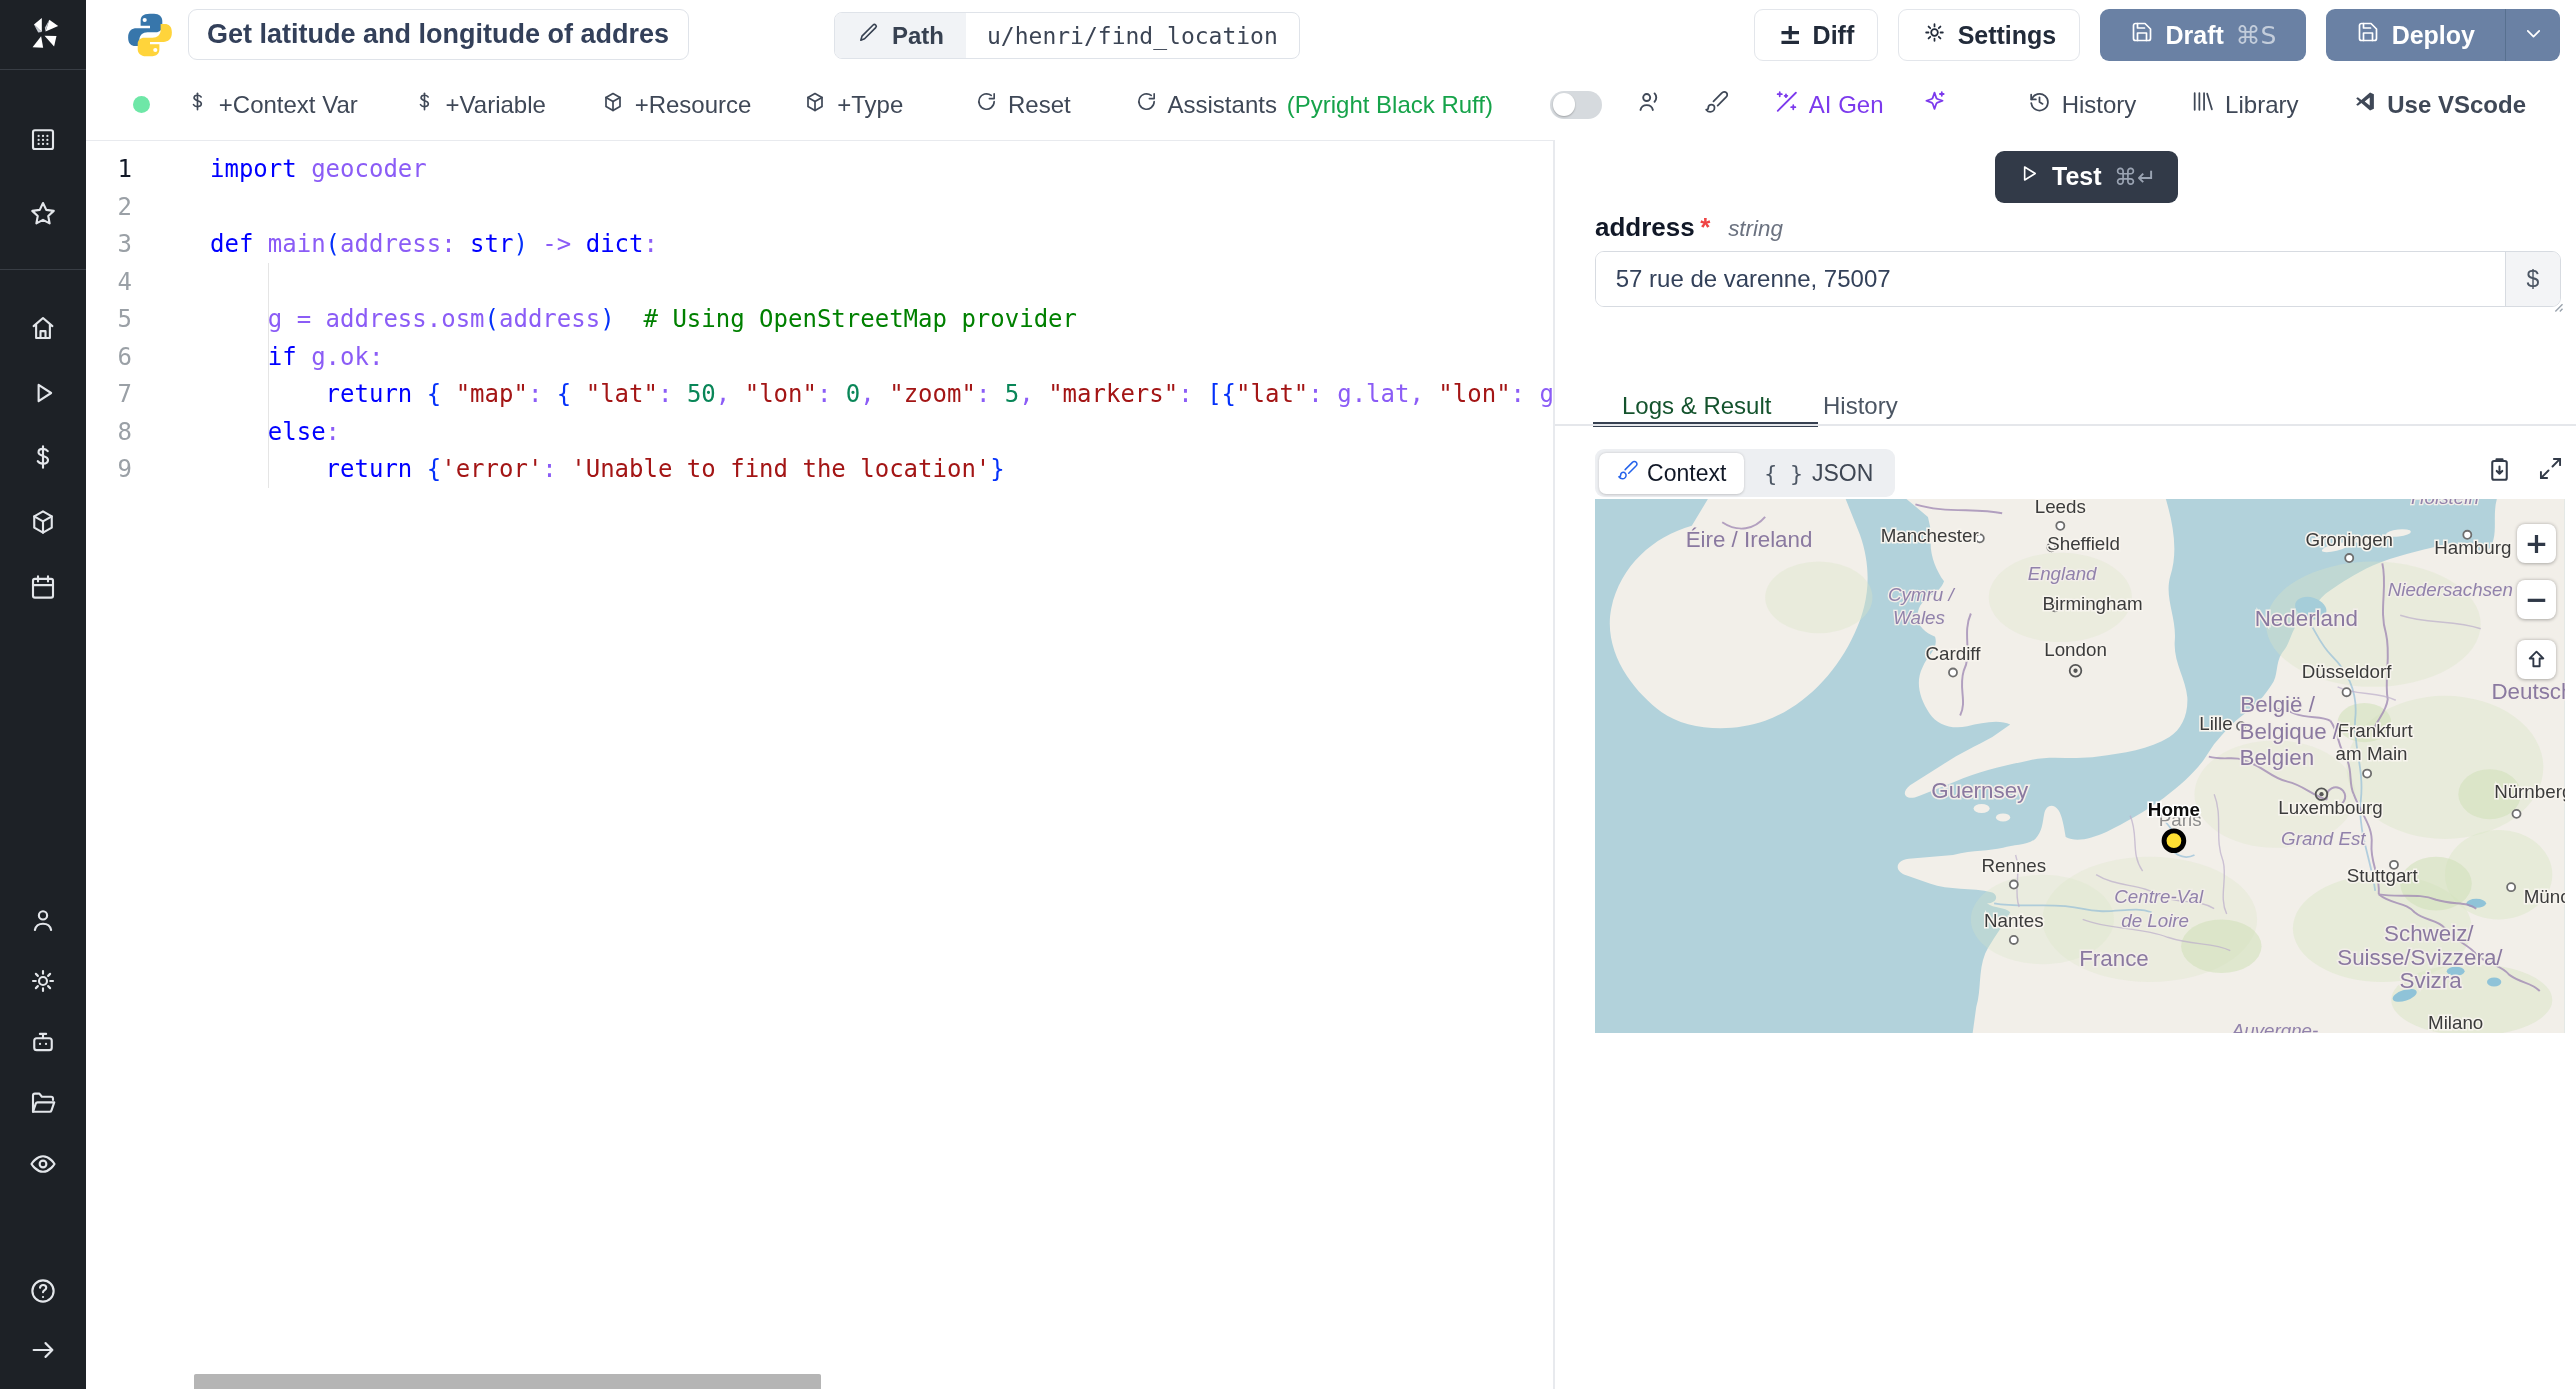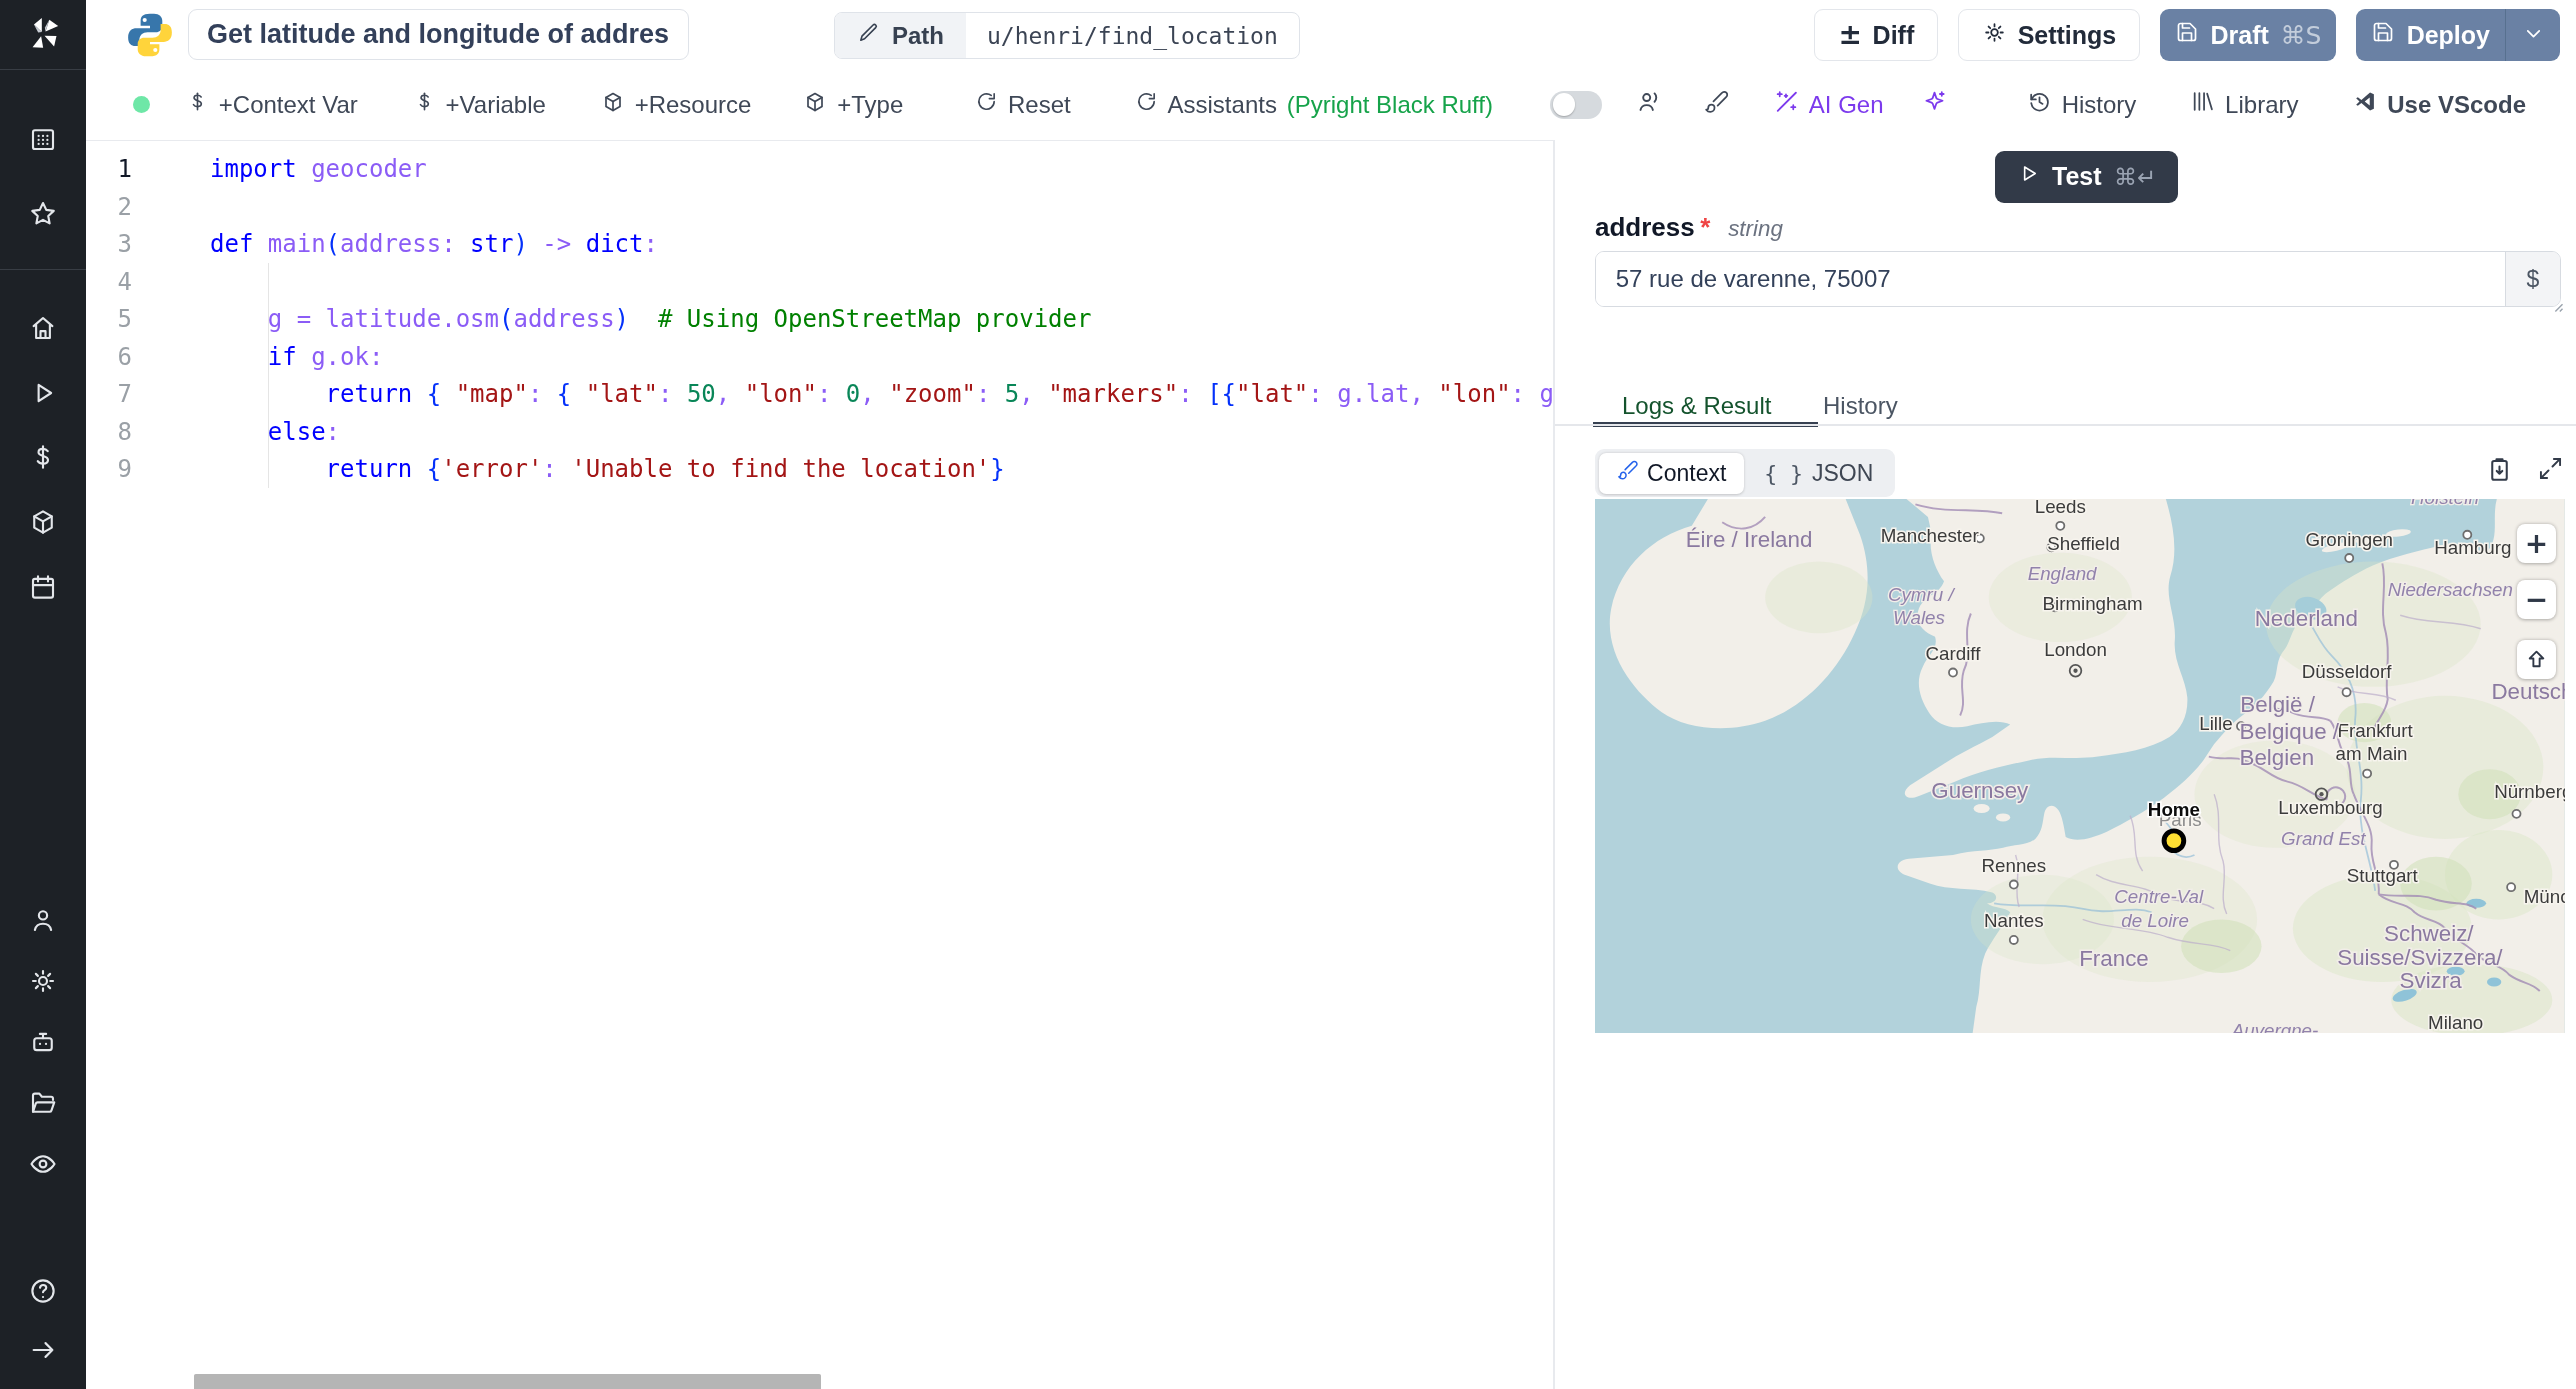--- a/index.html
+++ b/index.html
@@ -25,21 +25,21 @@
   .path-chip { position:absolute; left:748px; top:12px; height:47px; display:flex;
     border:1.8px solid #dfe3e9; border-radius:8px; overflow:hidden; background:#fff; }
   .path-chip .seg-l { display:flex; align-items:center; gap:12.5px; padding:0 21.5px;
     background:#f1f3f6; color:#374151; font-size:24px; font-weight:600; }
   .path-chip .seg-r { display:flex; align-items:center; padding:0 21.5px;
     font-family:"DejaVu Sans Mono", monospace; font-size:23px; color:#3b4454; }
   .hdr-right { position:absolute; right:16px; top:9px; height:52px; display:flex; gap:19.7px; }
   .btn-ghost { display:inline-flex; align-items:center; gap:10.7px; height:52px; padding:0 23px;
     border:1.8px solid #e3e6eb; border-radius:9px; background:#fff; color:#222b3a;
     font-size:25px; font-weight:600; cursor:pointer; }
-  .btn-fill { display:inline-flex; align-items:center; gap:11.6px; height:52px; padding:0 15px;
+  .btn-fill { display:inline-flex; align-items:center; gap:11.6px; height:52px; padding:0 30px;
     border:none; border-radius:9px; background:#6a81a4; color:#fff;
     font-size:25px; font-weight:600; cursor:pointer;text-align:center; }
   .kbd-dim { color:#c3cddb; font-weight:400; font-family:"DejaVu Sans", sans-serif; }
   .deploy-grp { display:inline-flex; height:52px; border-radius:9px; overflow:hidden; }
   .deploy-grp .main { border-radius:0; }
   .deploy-grp .chev { width:55px; display:flex; align-items:center; justify-content:center;
     background:#6a81a4; color:#fff; border-left:1.8px solid #57708f; cursor:pointer; }
   .pm-glyph { font-size:28px; font-weight:600; line-height:1; font-family:"DejaVu Sans", sans-serif; }
 
   
@@ -406,21 +406,21 @@
     <div id="code-lines">
         <div class="gutter-num active" style="top: 9px;">1</div>
         <div class="code-line" style="top: 9px;"><span class="tk-kw">import</span><span class="tk-pl"> geocoder</span></div>
         <div class="gutter-num" style="top: 47px;">2</div>
         <div class="code-line" style="top: 47px;"></div>
         <div class="gutter-num" style="top: 84px;">3</div>
         <div class="code-line" style="top: 84px;"><span class="tk-kw">def</span><span class="tk-pl"> main</span><span class="tk-br">(</span><span class="tk-pl">address: </span><span class="tk-kw">str</span><span class="tk-br">)</span><span class="tk-pl"> -&gt; </span><span class="tk-kw">dict</span><span class="tk-pl">:</span></div>
         <div class="gutter-num" style="top: 122px;">4</div>
         <div class="code-line" style="top: 122px;"><span class="tk-pl">    </span></div>
         <div class="gutter-num" style="top: 159px;">5</div>
-        <div class="code-line" style="top: 159px;"><span class="tk-pl">    g = latitude.osm</span><span class="tk-br">(</span><span class="tk-pl">address</span><span class="tk-br">)</span><span class="tk-pl">  </span><span class="tk-cm"># Using OpenStreetMap provider</span></div>
+        <div class="code-line" style="top: 159px;"><span class="tk-pl">    g = address.osm</span><span class="tk-br">(</span><span class="tk-pl">address</span><span class="tk-br">)</span><span class="tk-pl">  </span><span class="tk-cm"># Using OpenStreetMap provider</span></div>
         <div class="gutter-num" style="top: 197px;">6</div>
         <div class="code-line" style="top: 197px;"><span class="tk-pl">    </span><span class="tk-kw">if</span><span class="tk-pl"> g.ok:</span></div>
         <div class="gutter-num" style="top: 234px;">7</div>
         <div class="code-line" style="top: 234px;"><span class="tk-pl">        </span><span class="tk-kw">return</span><span class="tk-pl"> </span><span class="tk-br">{</span><span class="tk-pl"> </span><span class="tk-st">"map"</span><span class="tk-pl">: </span><span class="tk-br">{</span><span class="tk-pl"> </span><span class="tk-st">"lat"</span><span class="tk-pl">: </span><span class="tk-nu">50</span><span class="tk-pl">, </span><span class="tk-st">"lon"</span><span class="tk-pl">: </span><span class="tk-nu">0</span><span class="tk-pl">, </span><span class="tk-st">"zoom"</span><span class="tk-pl">: </span><span class="tk-nu">5</span><span class="tk-pl">, </span><span class="tk-st">"markers"</span><span class="tk-pl">: </span><span class="tk-br">[{</span><span class="tk-st">"lat"</span><span class="tk-pl">: g.lat, </span><span class="tk-st">"lon"</span><span class="tk-pl">: ge</span></div>
         <div class="gutter-num" style="top: 272px;">8</div>
         <div class="code-line" style="top: 272px;"><span class="tk-pl">    </span><span class="tk-kw">else</span><span class="tk-pl">:</span></div>
         <div class="gutter-num" style="top: 309px;">9</div>
         <div class="code-line" style="top: 309px;"><span class="tk-pl">        </span><span class="tk-kw">return</span><span class="tk-pl"> </span><span class="tk-br">{</span><span class="tk-st">'error'</span><span class="tk-pl">: </span><span class="tk-st">'Unable to find the location'</span><span class="tk-br">}</span></div>
       </div>
     <div class="hscroll"></div>

